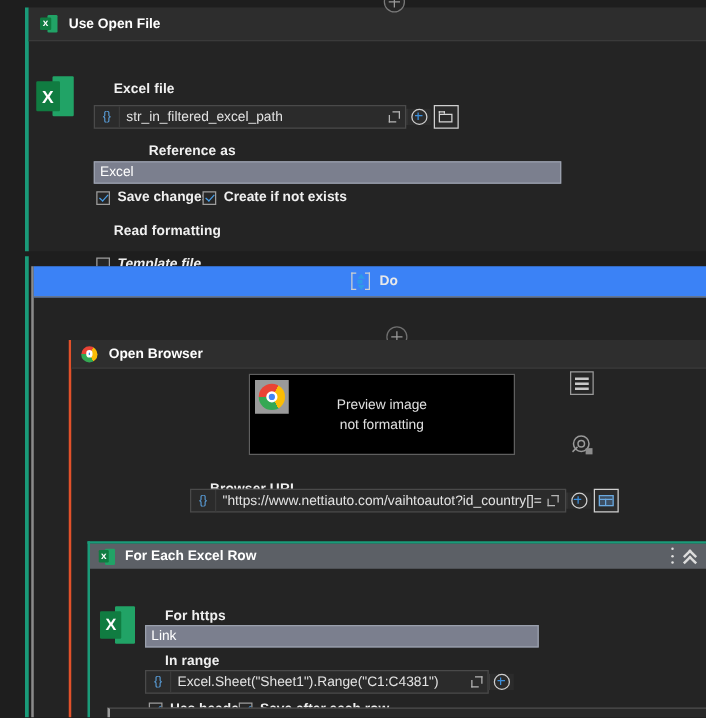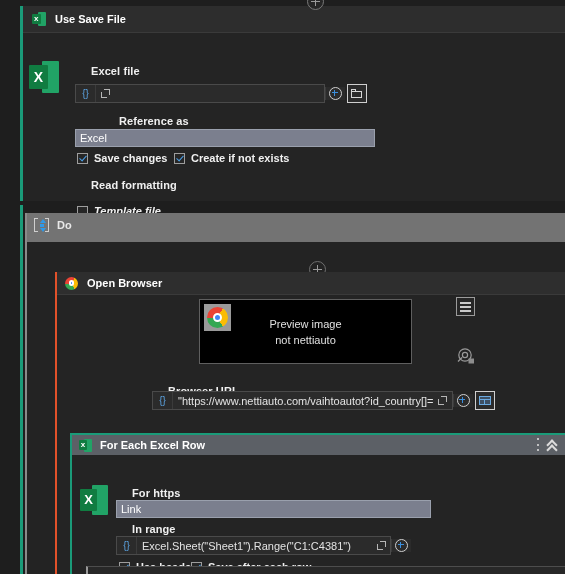--- a/index.html
+++ b/index.html
@@ -250,24 +250,25 @@
   .do-card {
     position: absolute;
     left: 25px; top: 8px;
     width: 540px; height: 361px;
     background: #232323;
     border-left: 2px solid #8a8a8a;
     box-sizing: border-box;
   }
   .do-header {
     height: 24px;
-    background: #737373;
+    background: #3b82f6;
     display: flex; align-items: center;
     padding-left: 7px;
-    border-bottom: 5px solid #737373;
+    border-bottom: 1px solid #737373;
+    justify-content: center;
   }
   .do-title {
     font-size: 11px; font-weight: bold; color: #e9e9e9;
     margin-left: 8px;
   }
   .do-icon {
     position: relative; width: 15px; height: 14px; flex: none;
     display: flex; align-items: center; justify-content: center;
   }
   .do-icon .brk {
@@ -479,54 +480,55 @@
 <body>
 
 <div class="top-add"></div>
 
 <div class="excel-card">
   <div class="excel-card-header">
     <span class="xl-icon" style="width:14px;height:14px;">
       <span class="xl-back"></span>
       <span class="xl-front" style="font-size:8px;">x</span>
     </span>
-    <span class="excel-card-title">Use Save File</span>
+    <span class="excel-card-title">Use Open File</span>
   </div>
 
   <div class="excel-card-body">
 
     <span class="xl-icon" style="position:absolute;left:6px;top:28px;width:30px;height:32px;">
       <span class="xl-back"></span>
       <span class="xl-front" style="font-size:14px;">X</span>
     </span>
 
     <div class="label" style="position:absolute;left:52px;top:32px;">Excel file</div>
     <div style="position:absolute;left:52px;top:51px;width:292px;display:flex;align-items:center;">
       <div class="field" style="flex:1 1 auto;">
         <span class="curly">{}</span>
+        <span class="fval">str_in_filtered_excel_path</span>
         <span class="expand-btn">
             <i class="icon-expand"></i>
           </span>
       </div>
       <span class="plus-circle">
           <i></i>
         </span>
       <span class="browse-btn">
           <i class="icon-folder"></i>
         </span>
     </div>
 
     <div class="label" style="position:absolute;left:52px;top:82px;margin-left:28px;">Reference as</div>
-    <div class="field-sel" style="position:absolute;left:52px;top:96px;width:300px;">Excel</div>
+    <div class="field-sel" style="position:absolute;left:52px;top:96px;width:374px;">Excel</div>
 
     <div class="cb checked" style="position:absolute;left:54px;top:119px;">
       <span class="box"></span>
       <span class="cbtext">Save changes</span>
     </div>
-    <div class="cb checked" style="position:absolute;left:139px;top:119px;padding-left:12px;">
+    <div class="cb checked" style="position:absolute;left:139px;top:119px;">
       <span class="box"></span>
       <span class="cbtext">Create if not exists</span>
     </div>
 
     <div class="label" style="position:absolute;left:52px;top:146px;">Read formatting</div>
 
     <div class="cb" style="position:absolute;left:54px;top:172px;font-style:italic;">
       <span class="box"></span>
       <span class="cbtext">Template file</span>
     </div>
@@ -558,21 +560,21 @@
         <span></span>
         <span></span>
         <span></span>
       </span>
   </div>
 </div>
 
 <div class="preview-box">
   <div class="preview-text">
     <span>Preview image</span>
-    <span>not nettiauto</span>
+    <span>not formatting</span>
   </div>
   <div class="preview-chrome-wrap">
     <span class="chrome" style="width:21px;height:21px;"></span>
   </div>
 </div>
 
 <div class="hamburger-btn">
   <span></span>
     <span></span>
     <span></span>

